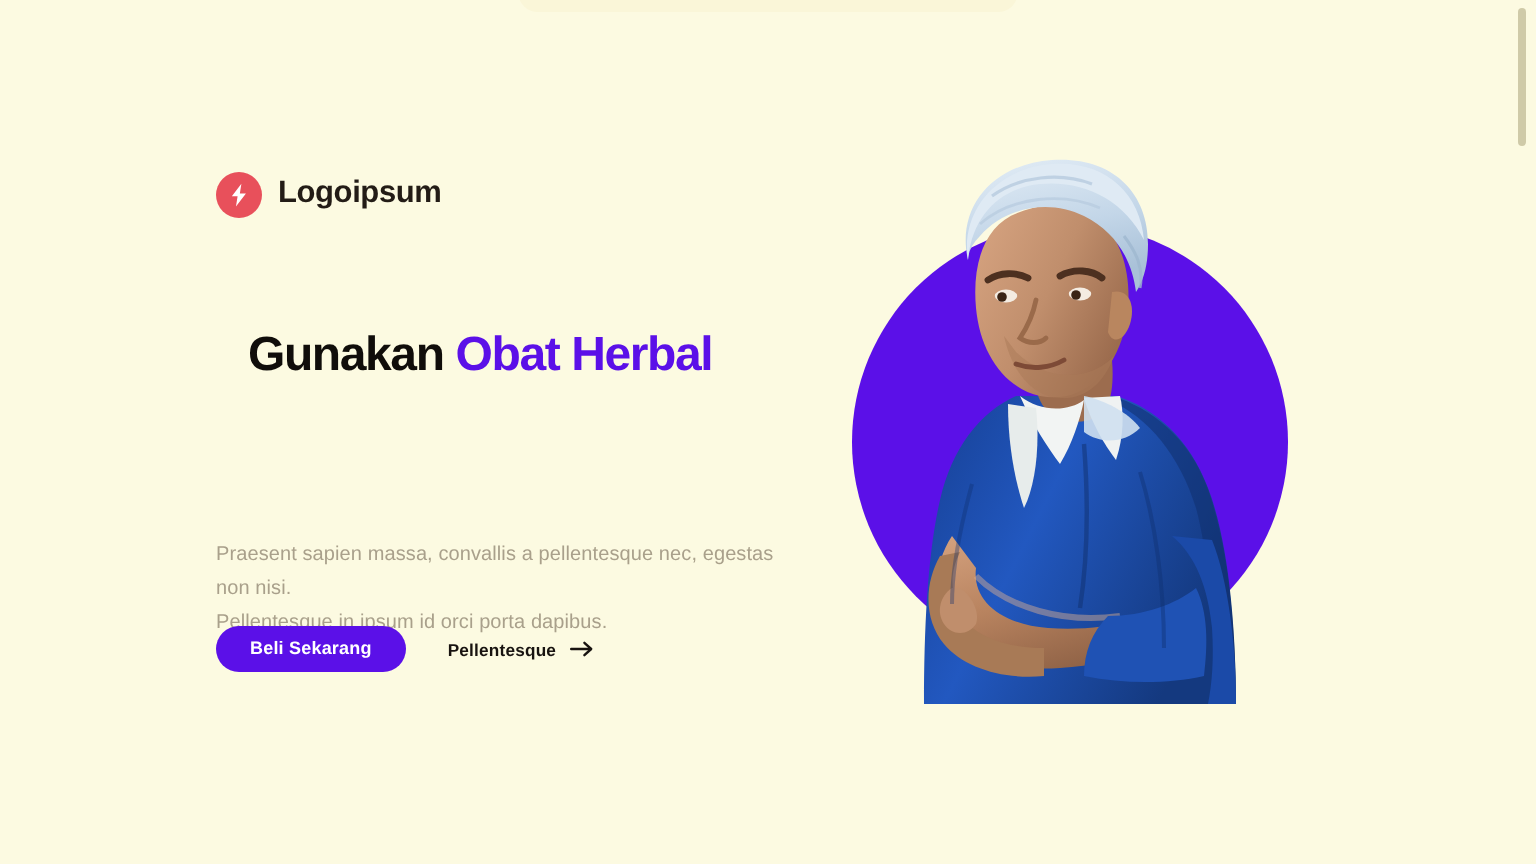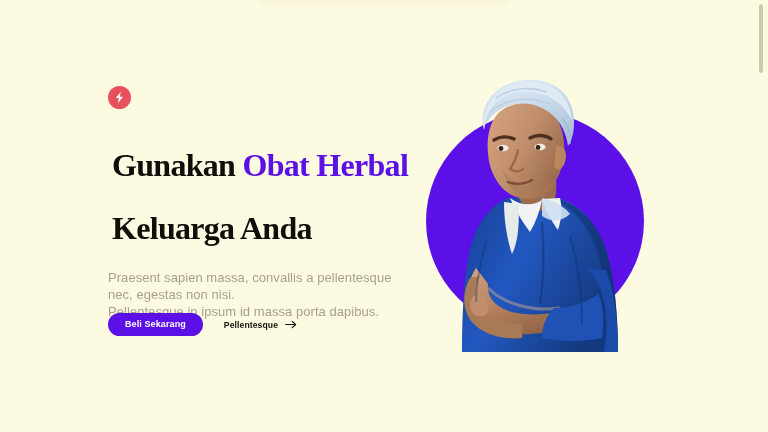--- a/index.html
+++ b/index.html
@@ -61,42 +61,41 @@
   #brand-mark svg { display: block; }
   #brand-name {
     font-size: 15.5px;
     font-weight: bold;
     color: #231c16;
     letter-spacing: -0.2px;
     white-space: nowrap;
   }
 
   #headline {
-    margin: 4px;
+    margin: 16px;
     padding: 0;
     position: absolute;
     top: 62px;
     left: 0;
     width: 340px;
-    font-size: 32px;
+    font-size: 24px;
     line-height: 31.5px;
     font-weight: bold;
     letter-spacing: -0.7px;
     color: #100d0a;
-    font-family: Liberation Serif, serif;
   }
   #headline .accent { color: #5b10e8; }
 
   #subcopy {
     position: absolute;
     top: 185px;
     left: 0;
     width: 290px;
     margin: 0;
-    font-size: 13px;
+    font-size: 10px;
     line-height: 17px;
     color: #a9a08b;
     letter-spacing: 0.05px;
   }
 
   #cta-row {
     position: absolute;
     top: 229px;
     left: 0;
     display: flex;
@@ -184,25 +183,26 @@
   <div id="top-nav-sliver"></div>
 
   <div id="hero-left">
 
     <div id="brand">
       <span id="brand-mark">
         <svg width="13" height="13" viewBox="0 0 24 24" aria-hidden="true">
           <path d="M14.2 1.5 5.4 13.1h5.3l-1.5 9.4 9.2-12h-5.6z" fill="#ffffff"></path>
         </svg>
       </span>
+      <span id="brand-name">Logoipsum</span>
     </div>
 
-    <h1 id="headline"><span>Gunakan </span><span class="accent">Obat Herbal</span><br><br><span>Keluarga Anda</span></h1>
-
-    <p id="subcopy"><span>Praesent sapien massa, convallis a pellentesque nec, egestas non nisi.</span><br><span>Pellentesque in ipsum id massa porta dapibus.</span></p>
+    <h1 id="headline"><span>Gunakan </span><span class="accent">Obat Herbal</span><br><br></h1>
+
+    <p id="subcopy"><span>Praesent sapien massa, convallis a pellentesque nec, egestas non nisi.</span><br><span>Pellentesque in ipsum id orci porta dapibus.</span></p>
 
     <div id="cta-row">
       <button id="buy-button">Beli Sekarang</button>
       <a id="more-link" href="#">
         <span>Pellentesque</span>
         <svg id="more-link-arrow" width="12" height="9" viewBox="0 0 12 9" aria-hidden="true">
           <path d="M0.6 4.5 H10" stroke="#181310" stroke-width="1.2" stroke-linecap="round" fill="none"></path>
           <path d="M7.2 1.4 L10.6 4.5 L7.2 7.6" stroke="#181310" stroke-width="1.2" stroke-linecap="round" stroke-linejoin="round" fill="none"></path>
         </svg>
       </a>

